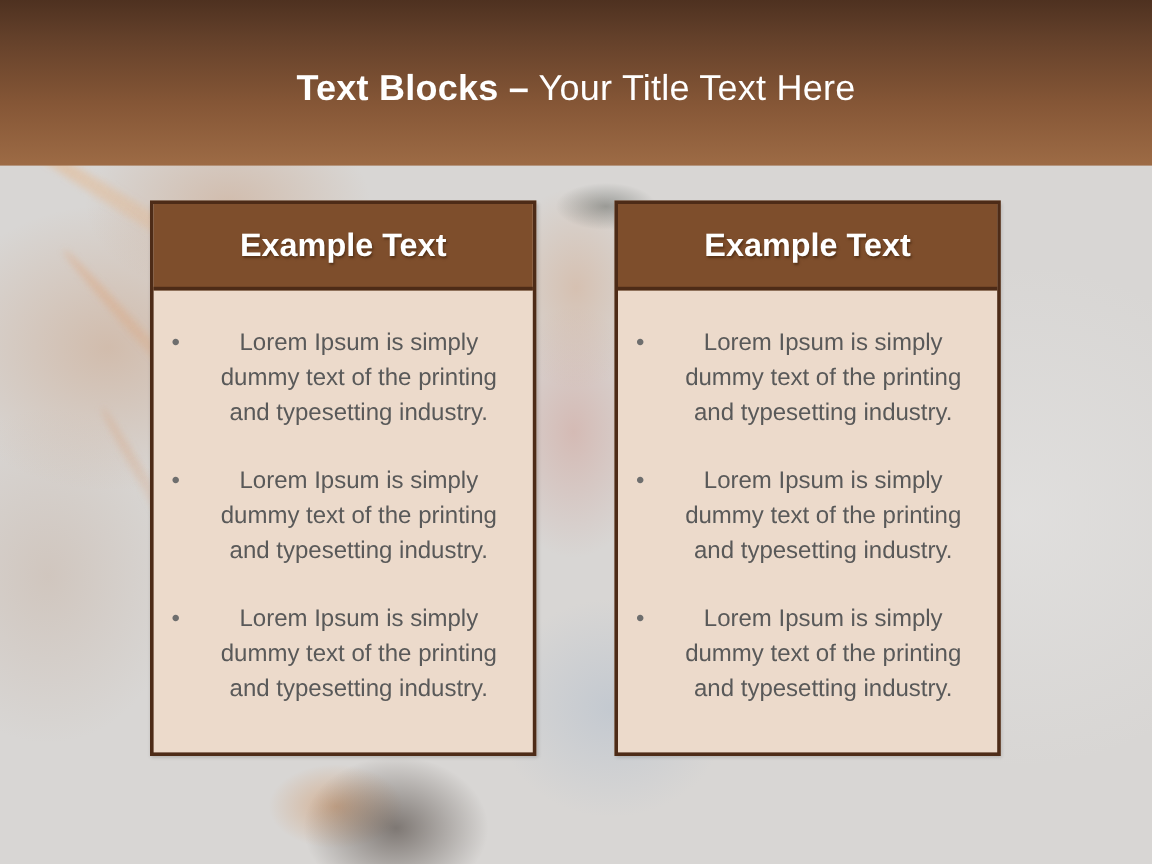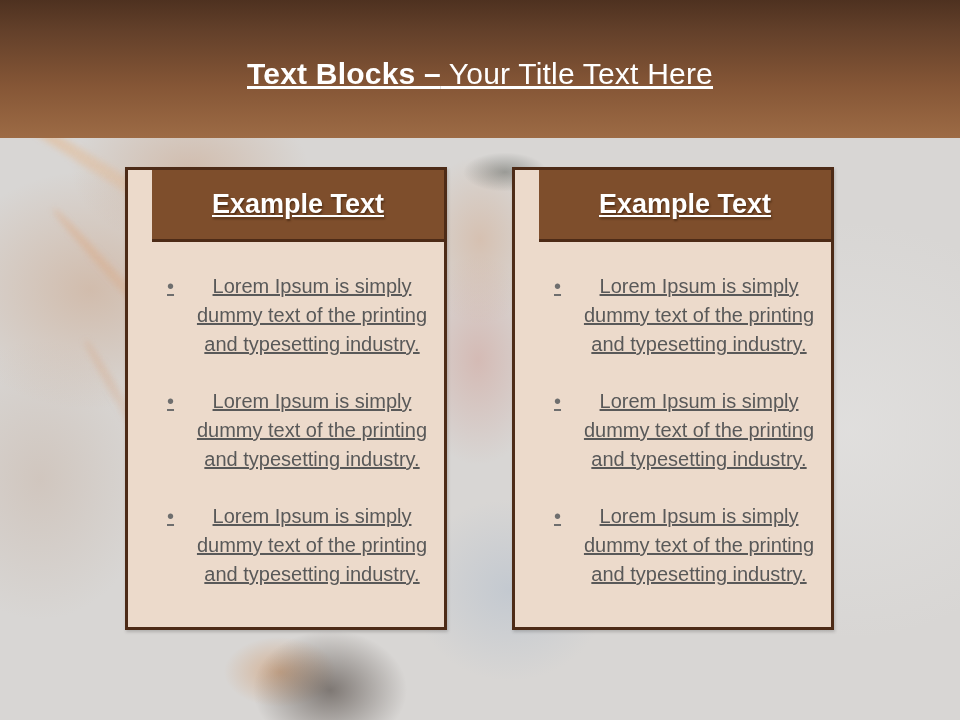--- a/index.html
+++ b/index.html
@@ -1,15 +1,15 @@
 <!DOCTYPE html>
 <html><head>
 <meta charset="utf-8">
 <style>
-  * { margin:0; padding:0; box-sizing:border-box;text-decoration:underline; }
+  * { margin:0; padding:0; box-sizing:border-box; }
   html,body { width:960px; height:720px; }
   body { font-family:"Liberation Sans", sans-serif; overflow:hidden; }
   .slide { position:relative; width:960px; height:720px; background:#d8d6d4; overflow:hidden; }
 
   
   .bg {
     position:absolute; inset:0;
     background-color:#d8d6d4;
     background-image:
       radial-gradient(ellipse 60px 28px at 505px 172px, rgba(62,68,62,0.40), transparent 70%),
@@ -36,21 +36,20 @@
   }
   .title { color:#ffffff; font-size:30px; padding-top:10px; white-space:pre; letter-spacing:0.2px; }
   .title .t-bold { font-weight:bold; }
   .title .t-rest { font-weight:normal; }
 
   
   .card {
     position:absolute; top:167px; width:322px; height:463px;
     border:3px solid #4d2b17; background:#ecdacb;
     box-shadow:1px 2px 3px rgba(0,0,0,0.18);
-    padding-left:24px;
   }
   .card.left  { left:125px; }
   .card.right { left:512px; }
   .card-header {
     height:72px; background:#7e4e2c; border-bottom:3px solid #4d2b17;
     display:flex; align-items:center; justify-content:center;
   }
   .card-header-text {
     color:#ffffff; font-size:27px; font-weight:bold;
     text-shadow:1px 2px 2px rgba(50,25,8,0.55);

